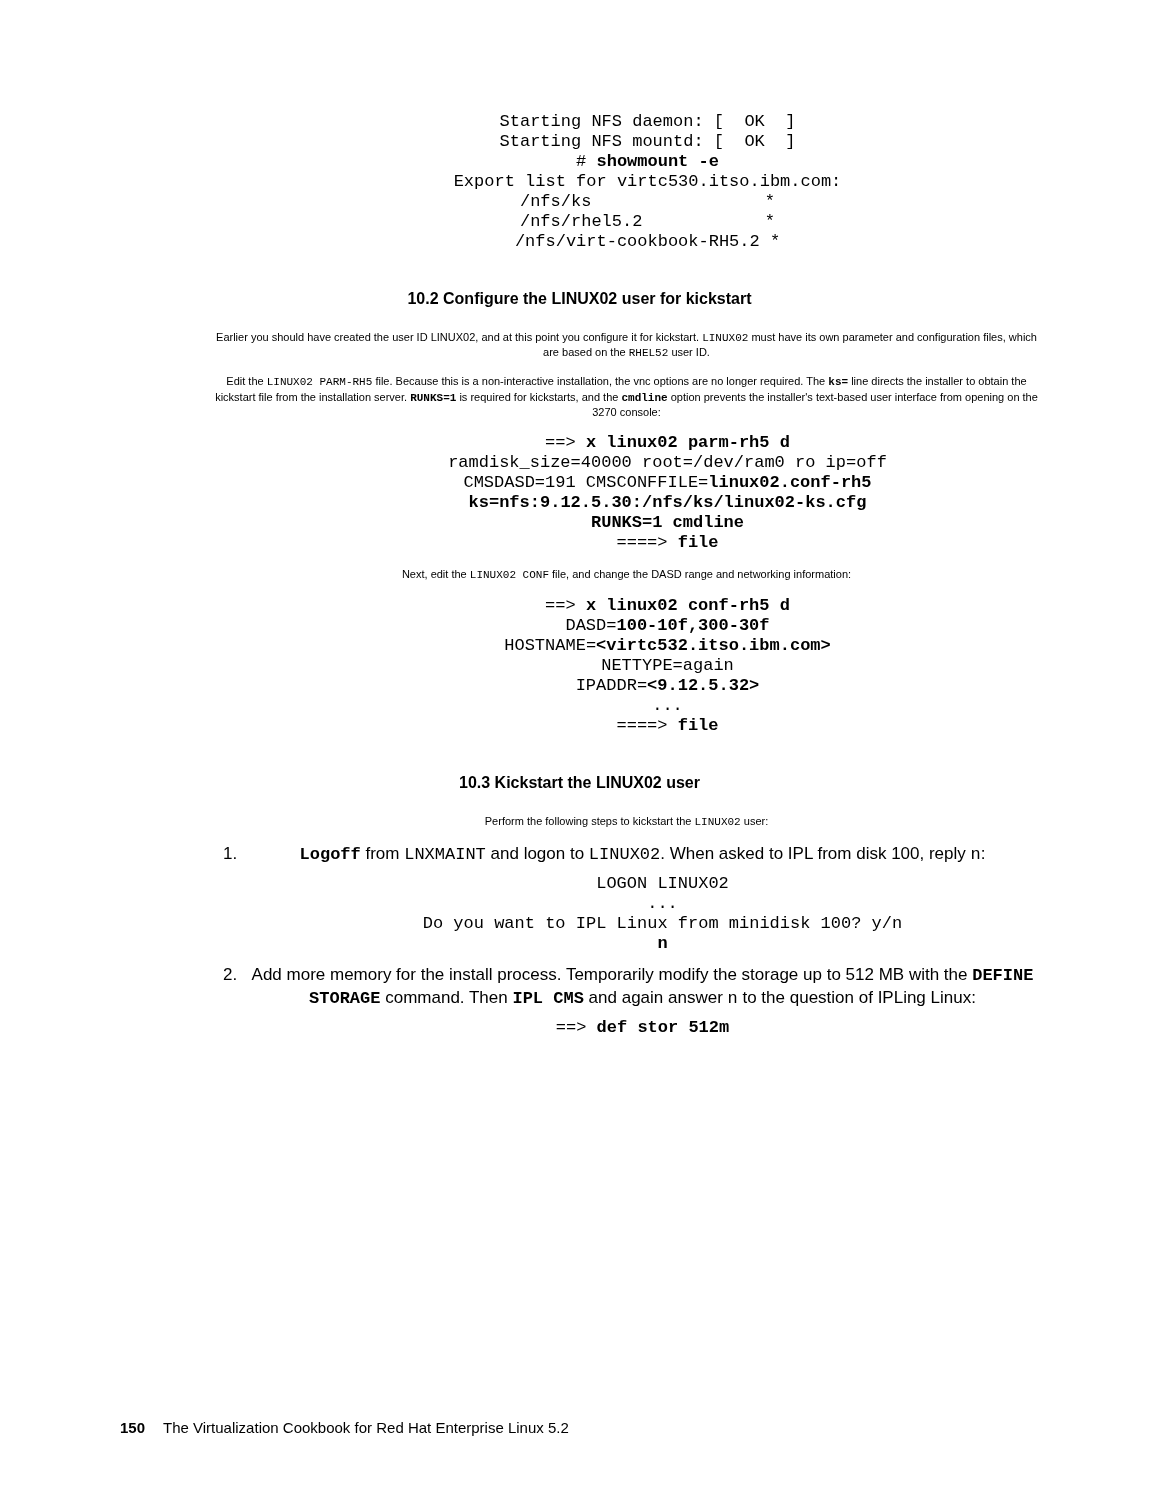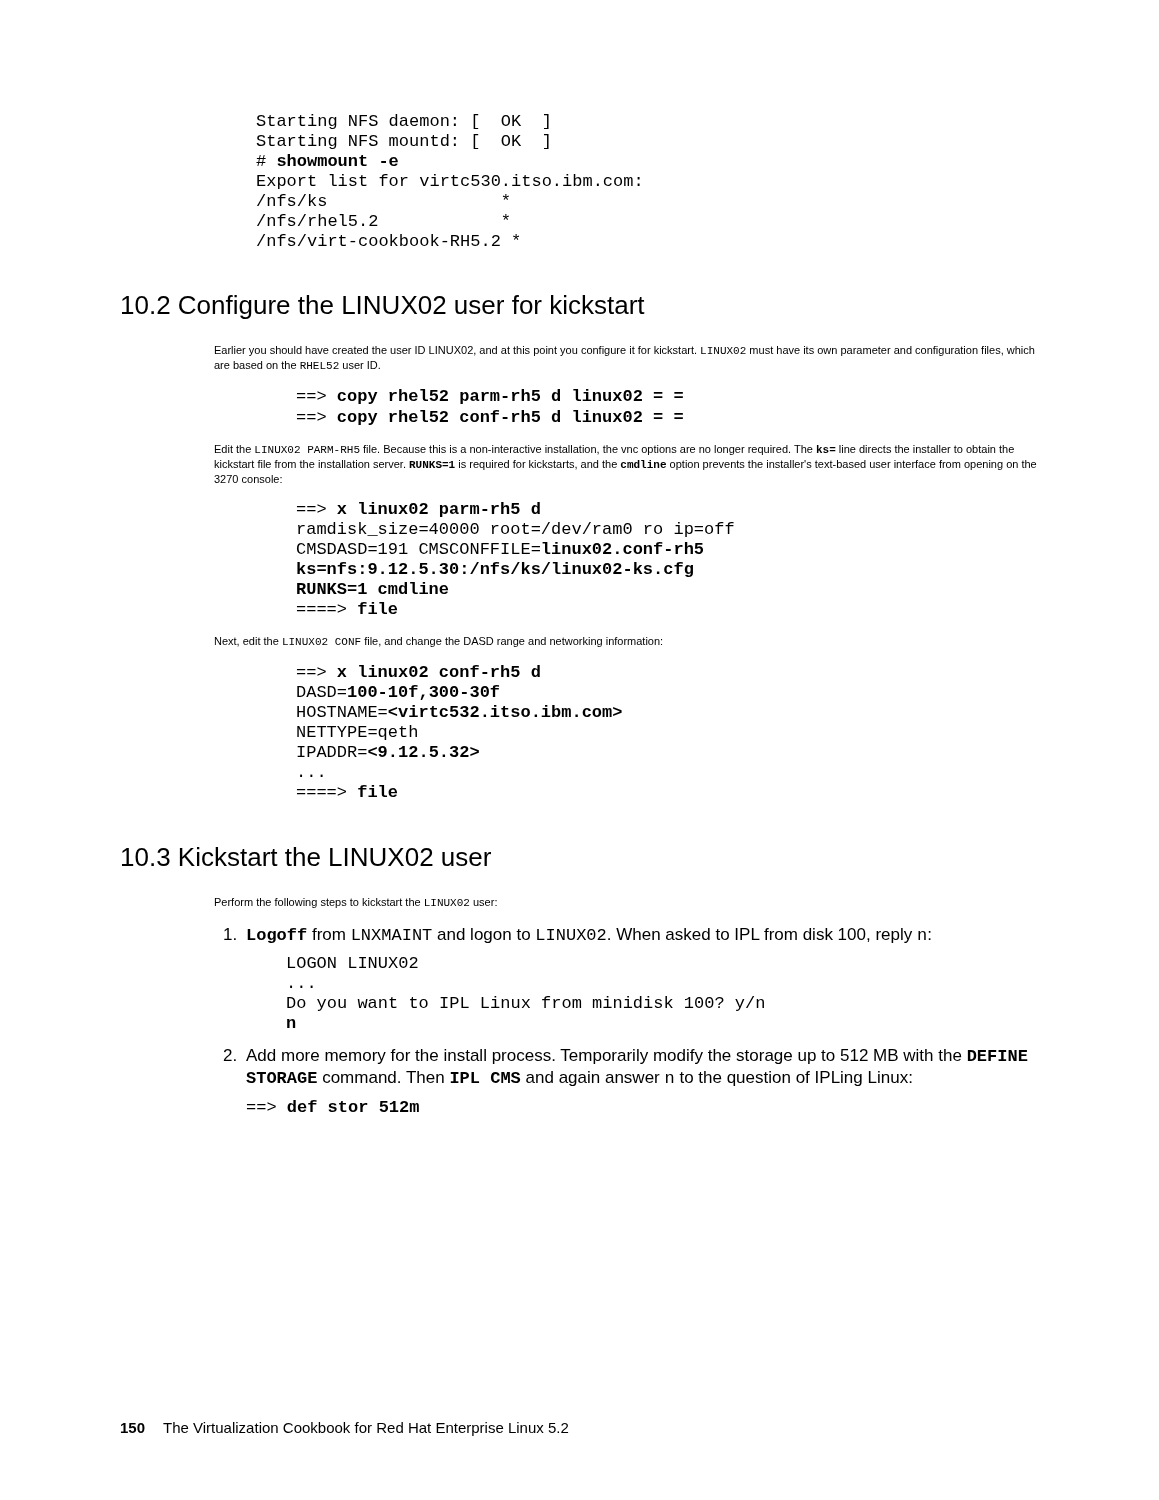--- a/index.html
+++ b/index.html
@@ -9,40 +9,41 @@
     background: #fff;
     font-family: Arial, Helvetica, sans-serif;
     color: #000;
   }
   .page {
     width: 1159px;
     height: 1500px;
     position: relative;
     box-sizing: border-box;
     padding: 108px 120px 4px 120px;
+    text-align: center;
   }
   .mono {
     font-family: "Courier New", Courier, monospace;
     font-size: 17px;
     line-height: 1.18;
     white-space: pre;
   }
   .code-block {
     margin-left: 136px;
     margin-top: 4px;
     margin-bottom: 14px;
   }
   .code-block-indent2 {
     margin-left: 176px;
     margin-top: 6px;
     margin-bottom: 14px;
   }
   h2.section {
-    font-size: 26px;
-    font-weight: normal;
+    font-size: 16px;
+    font-weight: bold;
     margin: 38px 0 22px 0;
     font-family: Arial, Helvetica, sans-serif;
   }
   p.body {
     margin: 0 0 14px 0;
     font-size: 11px;
     line-height: 1.28;
     margin-left: 94px;
   }
   .inline-mono {
@@ -90,38 +91,36 @@
 <span>Export list for virtc530.itso.ibm.com:</span>
 <span>/nfs/ks                 *</span>
 <span>/nfs/rhel5.2            *</span>
 <span>/nfs/virt-cookbook-RH5.2 *</span></div>
 
   <h2 class="section">10.2  Configure the LINUX02 user for kickstart</h2>
 
   <p class="body"><span>Earlier you should have created the user ID LINUX02, and at this point you configure it for kickstart. </span><span class="inline-mono">LINUX02</span><span> must have its own parameter and configuration files, which are based on the </span><span class="inline-mono">RHEL52</span><span> user ID.</span></p>
 
 
-  <div class="mono code-block-indent2"><span><span>==&gt; </span><b>copy rhel52 parm-rh5 d linux02 = =</b></span>
-<span><span>==&gt; </span><b>copy rhel52 conf-rh5 d linux02 = =</b></span></div>
 
   <p class="body"><span>Edit the </span><span class="inline-mono">LINUX02 PARM-RH5</span><span> file. Because this is a non-interactive installation, the vnc options are no longer required. The </span><b class="inline-mono">ks=</b><span> line directs the installer to obtain the kickstart file from the installation server. </span><b class="inline-mono">RUNKS=1</b><span> is required for kickstarts, and the </span><b class="inline-mono">cmdline</b><span> option prevents the installer's text-based user interface from opening on the 3270 console:</span></p>
 
   <div class="mono code-block-indent2"><span><span>==&gt; </span><b>x linux02 parm-rh5 d</b></span>
 <span>ramdisk_size=40000 root=/dev/ram0 ro ip=off</span>
 <span><span>CMSDASD=191 CMSCONFFILE=</span><b>linux02.conf-rh5</b></span>
 <b>ks=nfs:9.12.5.30:/nfs/ks/linux02-ks.cfg</b>
 <b>RUNKS=1 cmdline</b>
 <span><span>====&gt; </span><b>file</b></span></div>
 
   <p class="body"><span>Next, edit the  </span><span class="inline-mono">LINUX02 CONF</span><span> file, and change the DASD range and networking information:</span></p>
 
   <div class="mono code-block-indent2"><span><span>==&gt; </span><b>x linux02 conf-rh5 d</b></span>
 <span><span>DASD=</span><b>100-10f,300-30f</b></span>
 <span><span>HOSTNAME=</span><b>&lt;virtc532.itso.ibm.com&gt;</b></span>
-<span>NETTYPE=qeth</span>
+<span>NETTYPE=again</span>
 <span><span>IPADDR=</span><b>&lt;9.12.5.32&gt;</b></span>
 <span>...</span>
 <span><span>====&gt; </span><b>file</b></span></div>
 
   <h2 class="section">10.3  Kickstart the LINUX02 user</h2>
 
   <p class="body"><span>Perform the following steps to kickstart the </span><span class="inline-mono">LINUX02</span><span> user:</span></p>
 
   <ol class="steps">
     <li>

